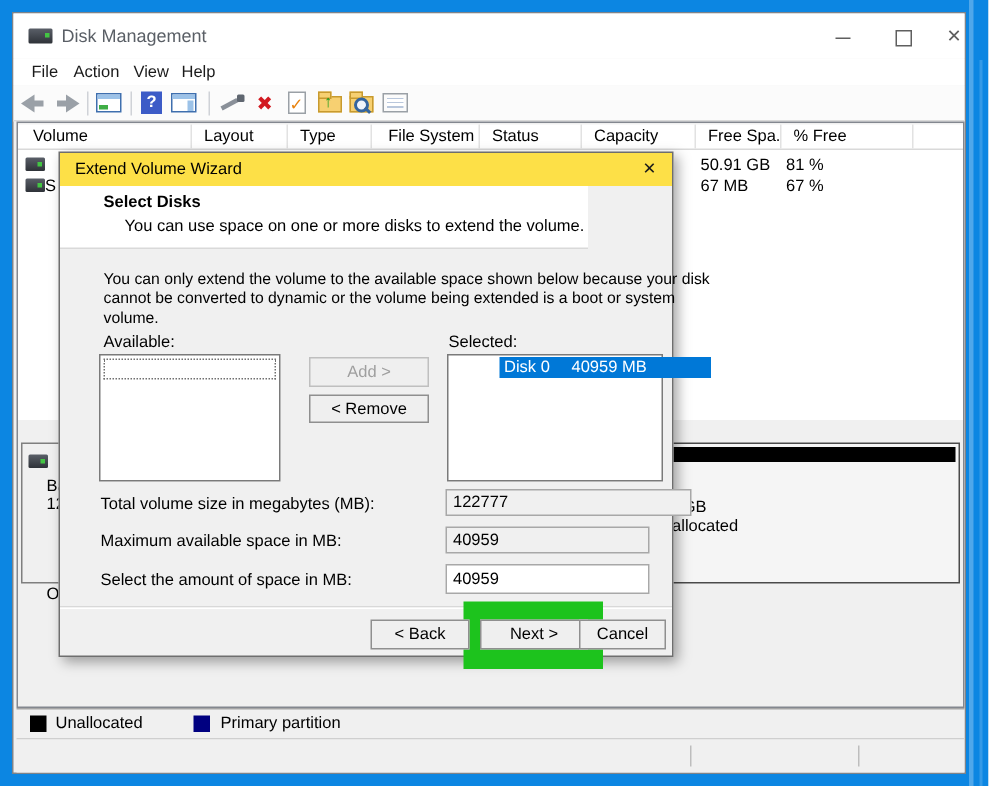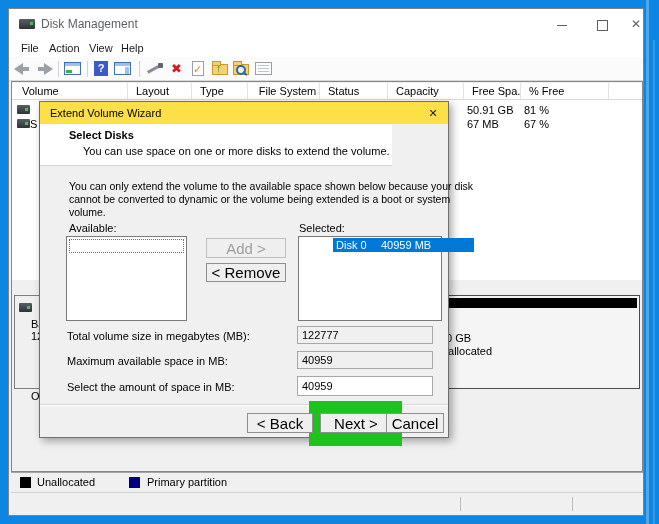--- a/index.html
+++ b/index.html
@@ -67,21 +67,21 @@
   #dlg-title{left:10px;top:5px;white-space:nowrap;}
   #dlg-close{left:382px;top:2px;width:22px;height:18px;text-align:center;line-height:18px;color:#1a1a1a;font-size:11px;}
   #dlg-header{left:0;top:22px;width:352px;height:42px;background:#fff;border-bottom:1px solid #d9d9d9;box-sizing:border-box;}
   #dlg-heading{left:29px;top:5px;font-weight:bold;white-space:nowrap;}
   #dlg-subheading{left:43px;top:21px;white-space:nowrap;}
   .bodyline{left:29px;white-space:nowrap;font-size:10.5px;}
   .dlabel{white-space:nowrap;}
   .listbox{background:#fff;border:1px solid #7a7a7a;box-sizing:border-box;}
   #focusrect{left:2px;top:2px;width:113px;height:12px;border:1px dotted #707070;}
   .selitem{left:1px;top:1px;width:141px;height:14px;color:#fff;}
-  .btn{background:#efefef;border:1px solid #8f8f8f;box-sizing:border-box;text-align:center;font-size:15px;
+  .btn{background:#efefef;border:1px solid #8f8f8f;box-sizing:border-box;text-align:center;font-size:11px;
        display:flex;align-items:center;justify-content:center;white-space:nowrap;}
   .btn.disabled{color:#9f9f9f;border-color:#bfbfbf;}
   .field{border:1px solid #a8a8a8;box-sizing:border-box;background:#f0f0f0;line-height:16px;padding-left:4px;white-space:nowrap;}
   .field.editable{background:#fff;}
   #dlg-sep{left:0;top:302px;width:408px;height:2px;border-top:1px solid #d8d8d8;border-bottom:1px solid #fff;box-sizing:border-box;}
   #green-box{left:269px;top:299px;width:93px;height:45px;z-index:2;}
   .footbtn{top:311px;height:20px;z-index:3;}
 </style>
 </head>
 <body>
@@ -224,21 +224,21 @@
       <div class="abs btn" style="left:166px;top:161px;width:80px;height:19px;">&lt; Remove</div>
 
       <div class="abs listbox" style="left:258px;top:134px;width:144px;height:85px;">
         <div class="abs selitem" style="background: rgb(0, 120, 215); margin-left: 33px;">
           <span class="abs" style="left:3px;top:1px;">Disk 0</span>
           <span class="abs" style="left:48px;top:1px;">40959 MB</span>
         </div>
       </div>
 
       <span class="abs dlabel" style="left:27px;top:228px;">Total volume size in megabytes (MB):</span>
-      <div class="abs field" style="left:257px;top:224px;width:136px;height:18px;">122777</div>
+      <div class="abs field" style="left:257px;top:224px;width:164px;height:18px;">122777</div>
 
       <span class="abs dlabel" style="left:27px;top:253px;">Maximum available space in MB:</span>
       <div class="abs field" style="left:257px;top:249px;width:136px;height:18px;">40959</div>
 
       <span class="abs dlabel" style="left:27px;top:279px;">Select the amount of space in MB:</span>
       <div class="abs field editable" style="left:257px;top:274px;width:136px;height:20px;line-height:18px;">40959</div>
 
       <div id="dlg-sep" class="abs"></div>
 
       <div id="green-box" class="abs" style="background: rgb(29, 195, 29);"></div>

